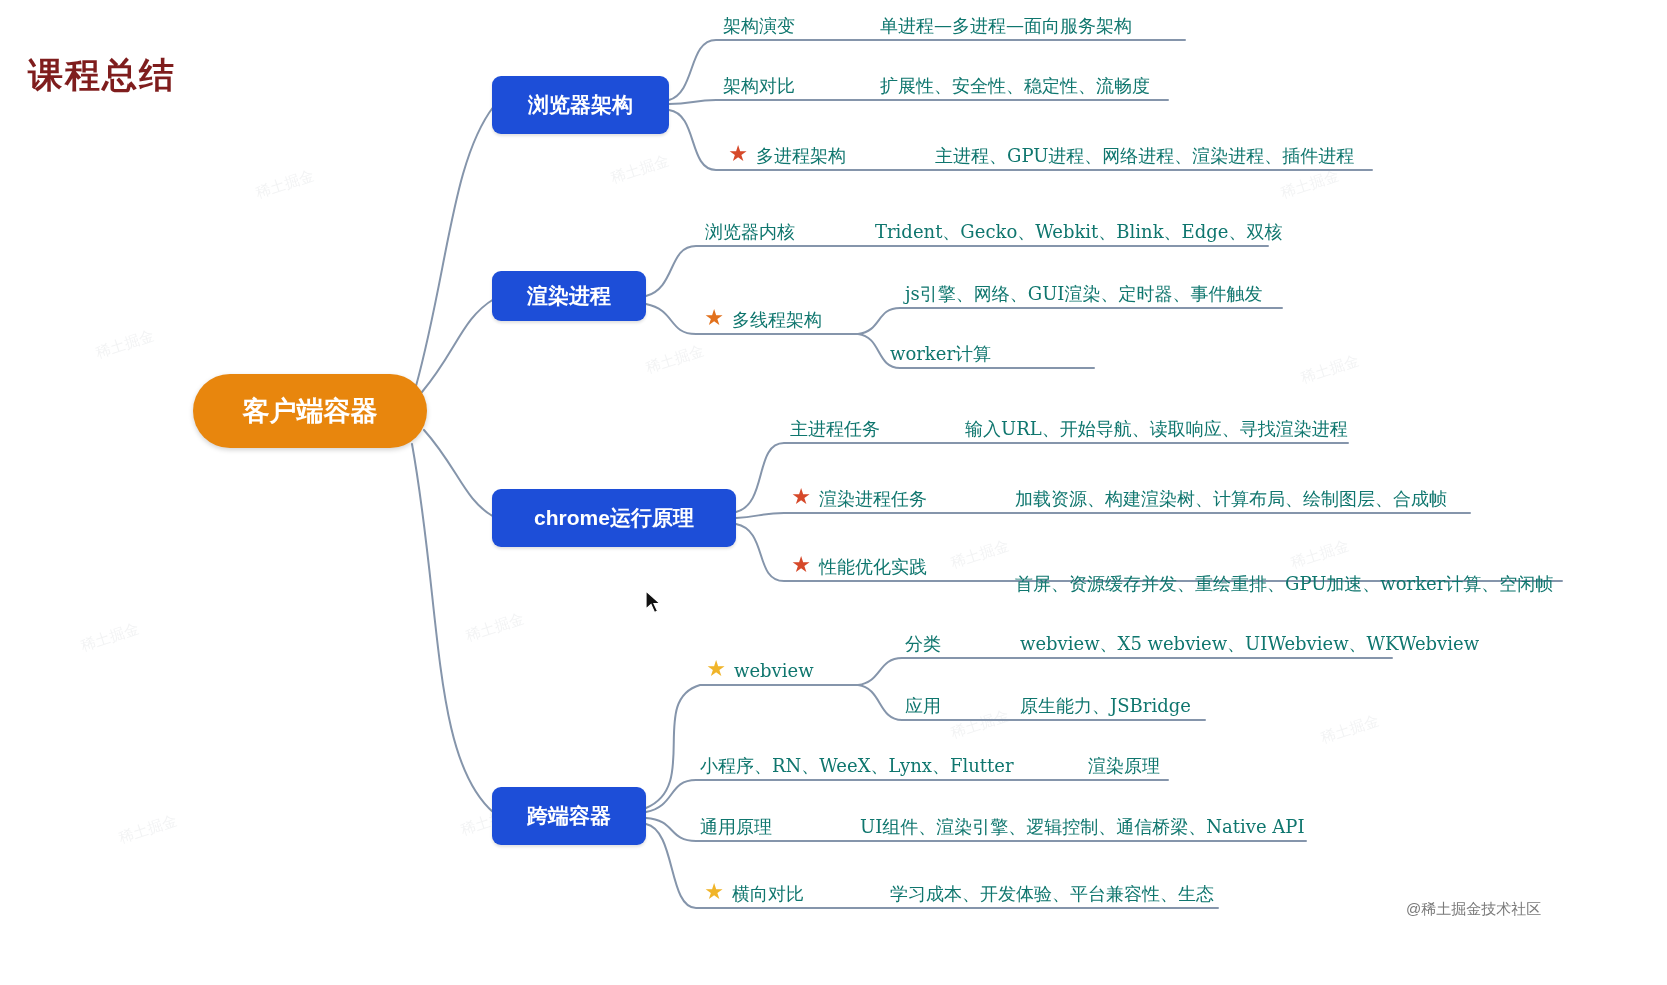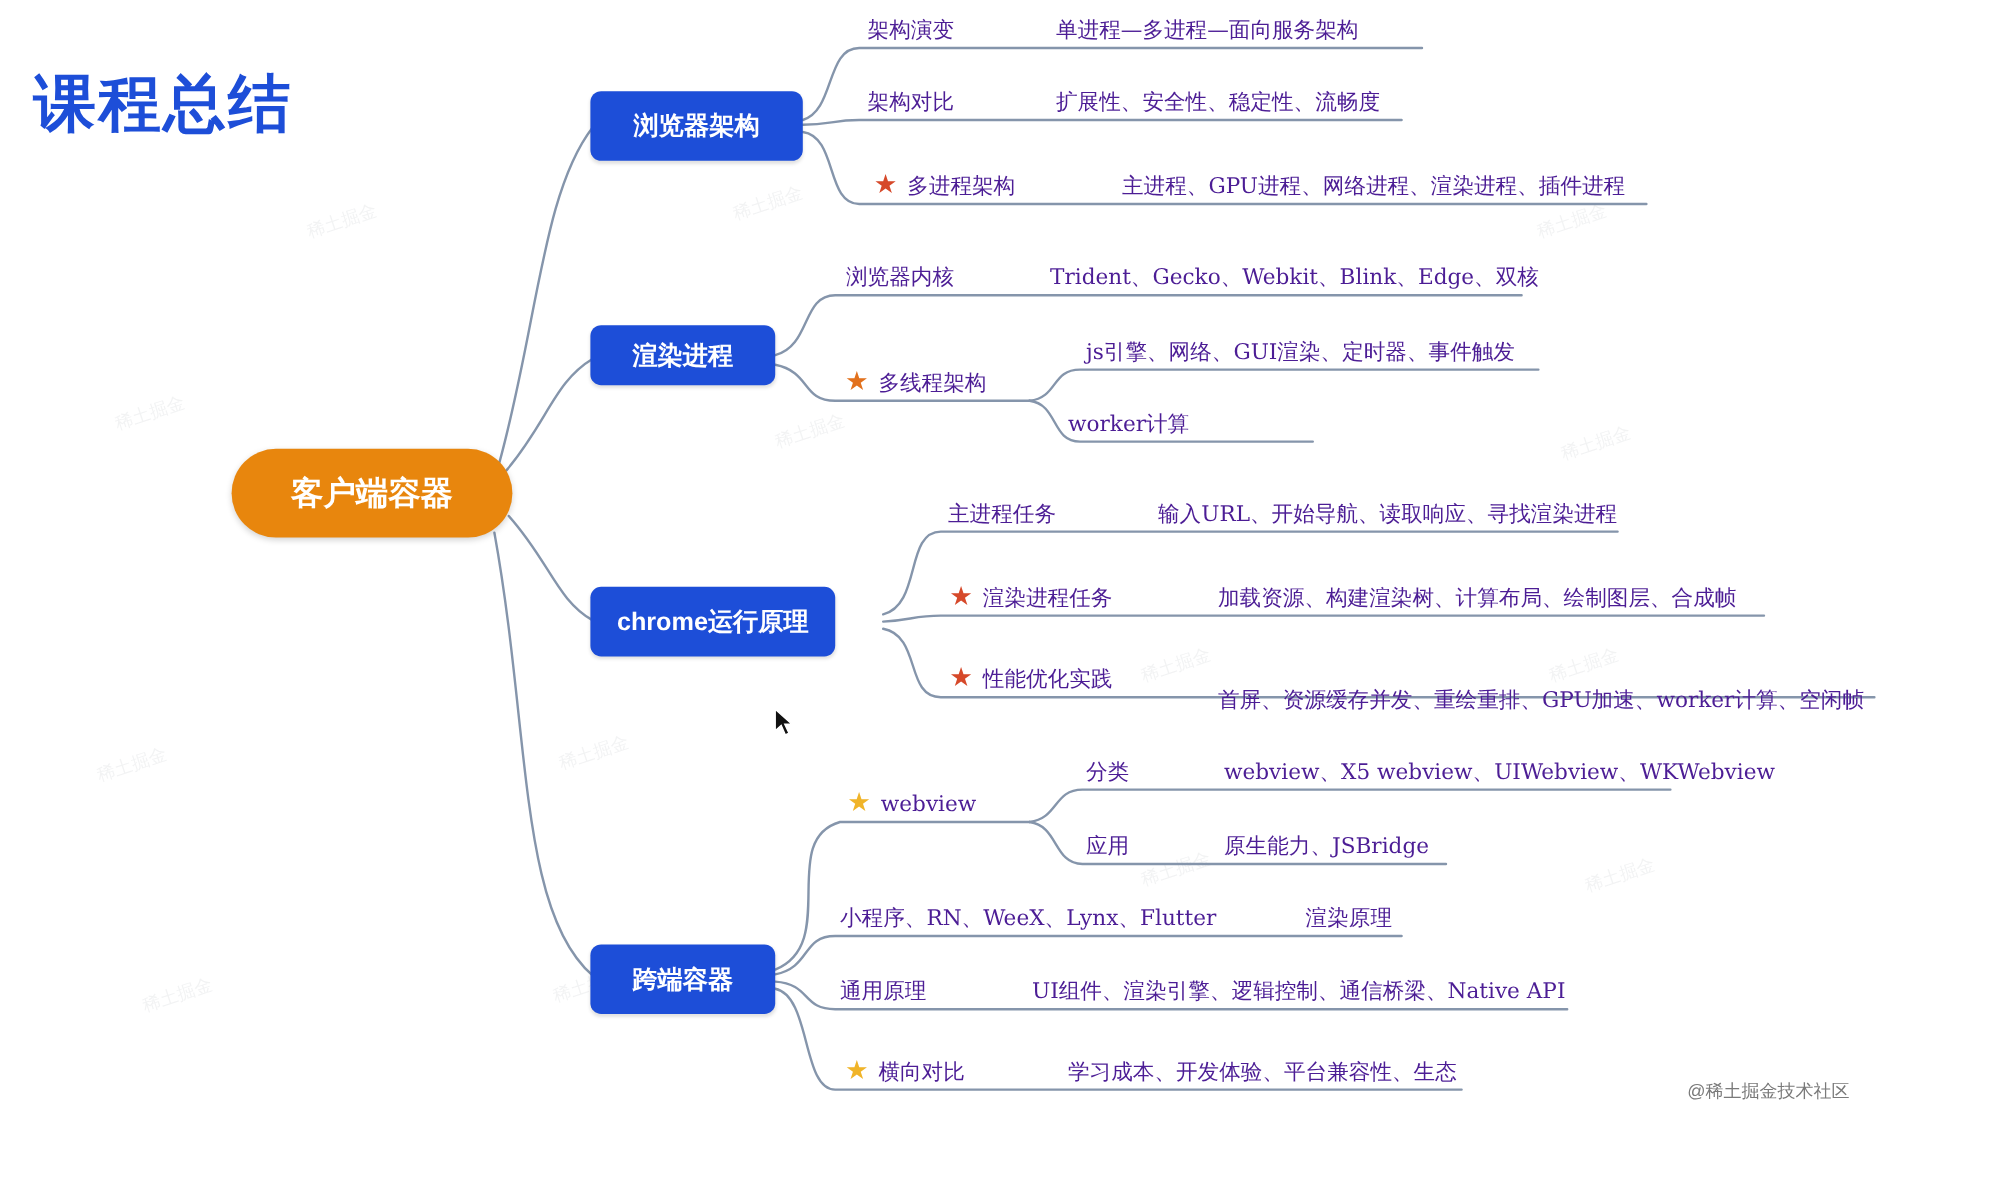--- a/index.html
+++ b/index.html
@@ -1,28 +1,28 @@
 <!DOCTYPE html>
 <html><head>
 <meta charset="utf-8">
 <style>
   *{margin:0;padding:0;box-sizing:border-box}
   html,body{background:#ffffff}
   #canvas{position:relative;width:1667px;height:985px;background:#ffffff;overflow:hidden;
           font-family:"Liberation Sans",sans-serif}
   svg.links{position:absolute;left:0;top:0;pointer-events:none}
-  .title{position:absolute;left:28px;top:52px;font-size:52px;font-weight:800;color:#1d4ed8;letter-spacing:2px}
+  .title{position:absolute;left:28px;top:52px;font-size:35px;font-weight:800;color:#7f1d1d;letter-spacing:2px}
   .root-node{position:absolute;left:193px;top:374px;width:234px;height:74px;background:#e8860d;
              border-radius:37px;display:flex;align-items:center;justify-content:center;color:#fff;
              font-size:27px;font-weight:700;box-shadow:0 2px 5px rgba(0,0,0,.18);cursor:pointer}
   .branch-node{position:absolute;background:#1d4ed8;border-radius:9px;display:flex;align-items:center;
                justify-content:center;color:#fff;font-size:21px;font-weight:700;
                box-shadow:0 2px 3px rgba(0,0,0,.12);cursor:pointer}
   .leaf{position:absolute;height:24px;line-height:24px;font-family:"DejaVu Serif",serif;
-        font-size:18px;color:#4c1d95;white-space:nowrap;cursor:pointer}
+        font-size:18px;color:#0f766e;white-space:nowrap;cursor:pointer}
   .star{position:absolute;font-size:22px;line-height:26px;width:26px;text-align:center}
   .star.red{color:#d6492a}
   .star.orange{color:#e2711d}
   .star.yellow{color:#f0b429}
   .credit{position:absolute;left:1406px;top:900px;font-size:15px;color:#7a7a7a}
   .wm{position:absolute;font-size:15px;color:#32404e;opacity:.06;transform:rotate(-18deg);
       white-space:nowrap}
   .cursor{position:absolute;left:644px;top:590px}
 </style>
 </head>
@@ -74,21 +74,21 @@
       <path d="M 646,824 C 676,830 668,908 696,908 L 1218,908"></path>
     </g>
   </svg>
 
   <div class="title">课程总结</div>
 
   <div class="root-node">客户端容器</div>
 
   <div class="branch-node" style="left:492px;top:76px;width:177px;height:58px">浏览器架构</div>
   <div class="branch-node" style="left:492px;top:271px;width:154px;height:50px">渲染进程</div>
-  <div class="branch-node" style="left:492px;top:489px;width:204px;height:58px">chrome运行原理</div>
+  <div class="branch-node" style="left:492px;top:489px;width:244px;height:58px">chrome运行原理</div>
   <div class="branch-node" style="left:492px;top:787px;width:154px;height:58px">跨端容器</div>
 
   <span class="leaf" style="left:723px;top:14px">架构演变</span>
   <span class="leaf" style="left:880px;top:14px">单进程—多进程—面向服务架构</span>
   <span class="leaf" style="left:723px;top:74px">架构对比</span>
   <span class="leaf" style="left:880px;top:74px">扩展性、安全性、稳定性、流畅度</span>
   <span class="star red" style="left:725px;top:141px">★</span>
   <span class="leaf" style="left:756px;top:144px">多进程架构</span>
   <span class="leaf" style="left:935px;top:144px">主进程、GPU进程、网络进程、渲染进程、插件进程</span>
 

